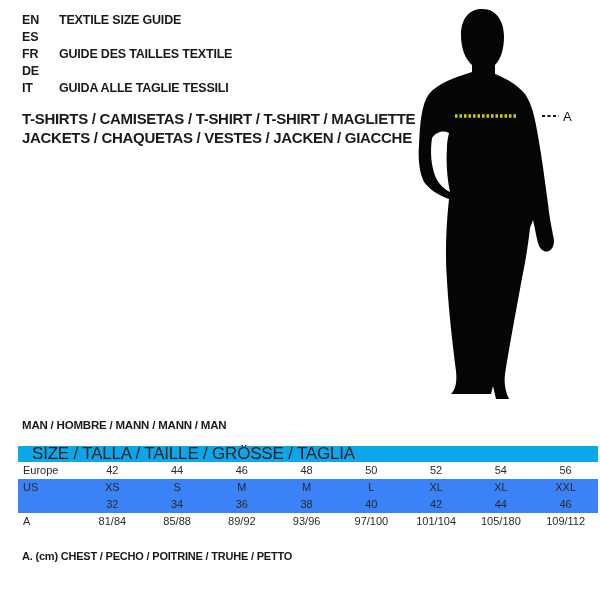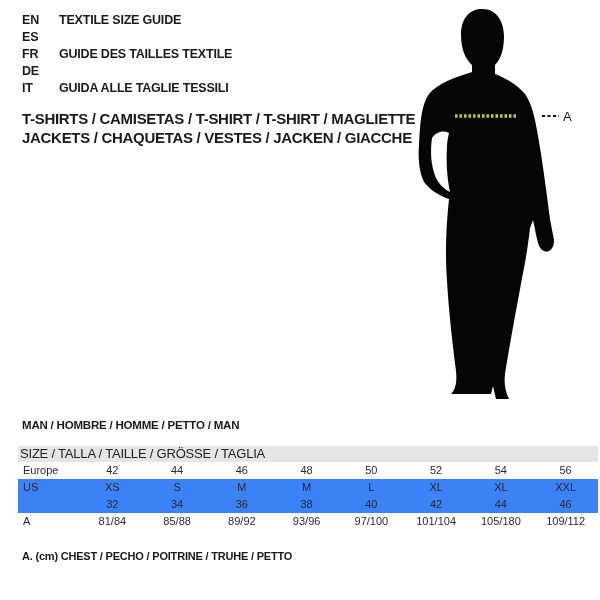--- a/index.html
+++ b/index.html
@@ -7,21 +7,21 @@
     width:600px;height:600px;position:relative;background:#ffffff;
     font-family:"Liberation Sans",sans-serif;color:#1a1a1a;overflow:hidden;
   }
   .lang-block{position:absolute;left:22px;top:12px;}
   .lang-row{display:flex;line-height:17px;font-size:12.5px;font-weight:bold;letter-spacing:-0.2px;}
   .lang-code{width:37px;}
   .garment-block{position:absolute;left:22px;top:109px;font-size:15px;font-weight:bold;line-height:19px;letter-spacing:-0.3px;white-space:nowrap;}
   .figure-wrap{position:absolute;left:405px;top:6px;width:175px;height:396px;}
   .section-title{position:absolute;left:22px;top:419px;font-size:11.5px;font-weight:bold;letter-spacing:-0.2px;}
   .size-table{position:absolute;left:18px;top:446px;width:580px;font-size:11px;color:#2a2a2a;}
-  .table-header{background:#e5e5e5;height:16px;line-height:16px;padding-left:2px;font-size:13px;color:#222;letter-spacing:-0.2px;}
+  .table-header{background:#0ea5e9;height:16px;line-height:16px;padding-left:14px;font-size:17px;color:#222;letter-spacing:-0.2px;}
   .t-row{display:flex;height:17px;line-height:17px;}
   .t-row.shaded{background:#3b82f6;}
   .row-label{width:62px;padding-left:5px;box-sizing:border-box;}
   .cell{flex:1;text-align:center;}
   .footnote{position:absolute;left:22px;top:550px;font-size:11px;font-weight:bold;letter-spacing:-0.2px;}
 </style>
 </head>
 <body>
 
 <div class="lang-block">
@@ -86,21 +86,21 @@
          C34 178 39 183 45 186
          C42 172 41 156 42 141
          C42 136 43 131 44 127
          C38 124 31 126 27 132 Z"></path>
     <line x1="50" y1="110" x2="113" y2="110" stroke-width="3.5" stroke-dasharray="2.5 2" stroke="#c9d400"></line>
     <line x1="137" y1="110" x2="154" y2="110" stroke-width="2" stroke-dasharray="3 2.5" stroke="#111111"></line>
     <text x="158" y="115" font-size="13" fill="#111" font-family="Liberation Sans, sans-serif">A</text>
   </svg>
 </div>
 
-<div class="section-title">MAN / HOMBRE / HOMME / PETTO / MAN</div>
+<div class="section-title">MAN / HOMBRE / MANN / MANN / MAN</div>
 
 <div class="size-table">
   <div class="table-header">SIZE / TALLA / TAILLE / GRÖSSE / TAGLIA</div>
 
   <div class="t-row">
     <span class="row-label">Europe</span>
     <span class="cell">42</span>
     <span class="cell">44</span>
     <span class="cell">46</span>
     <span class="cell">48</span>

